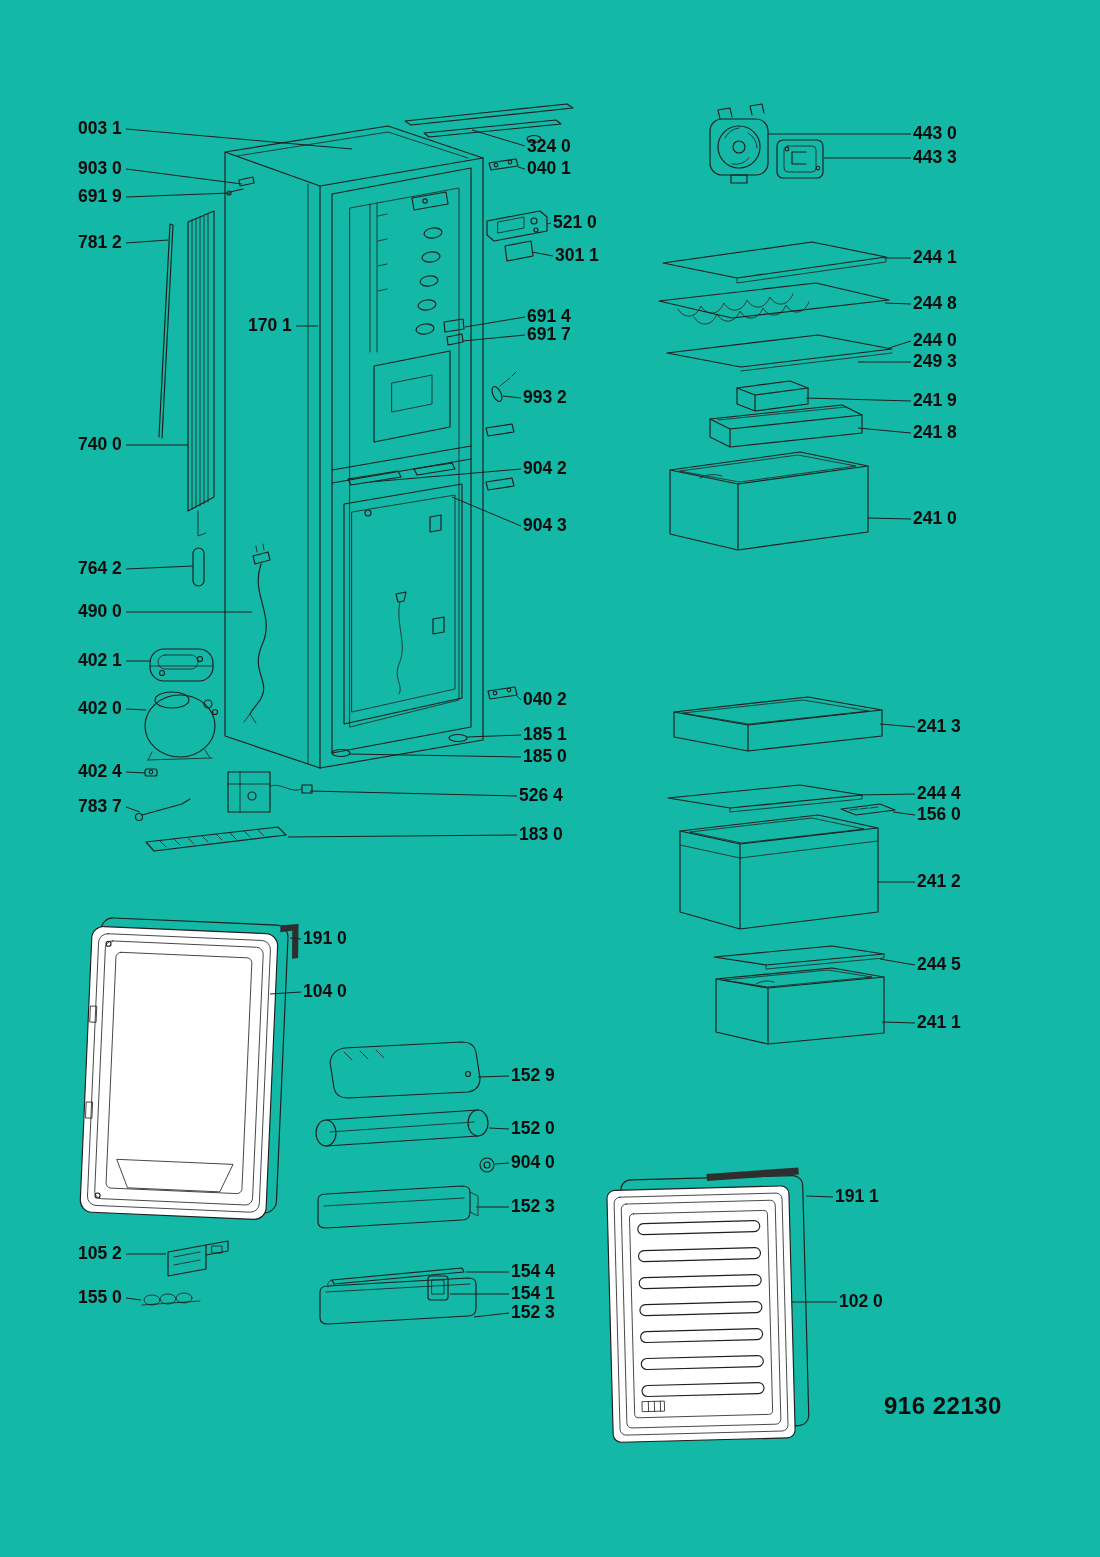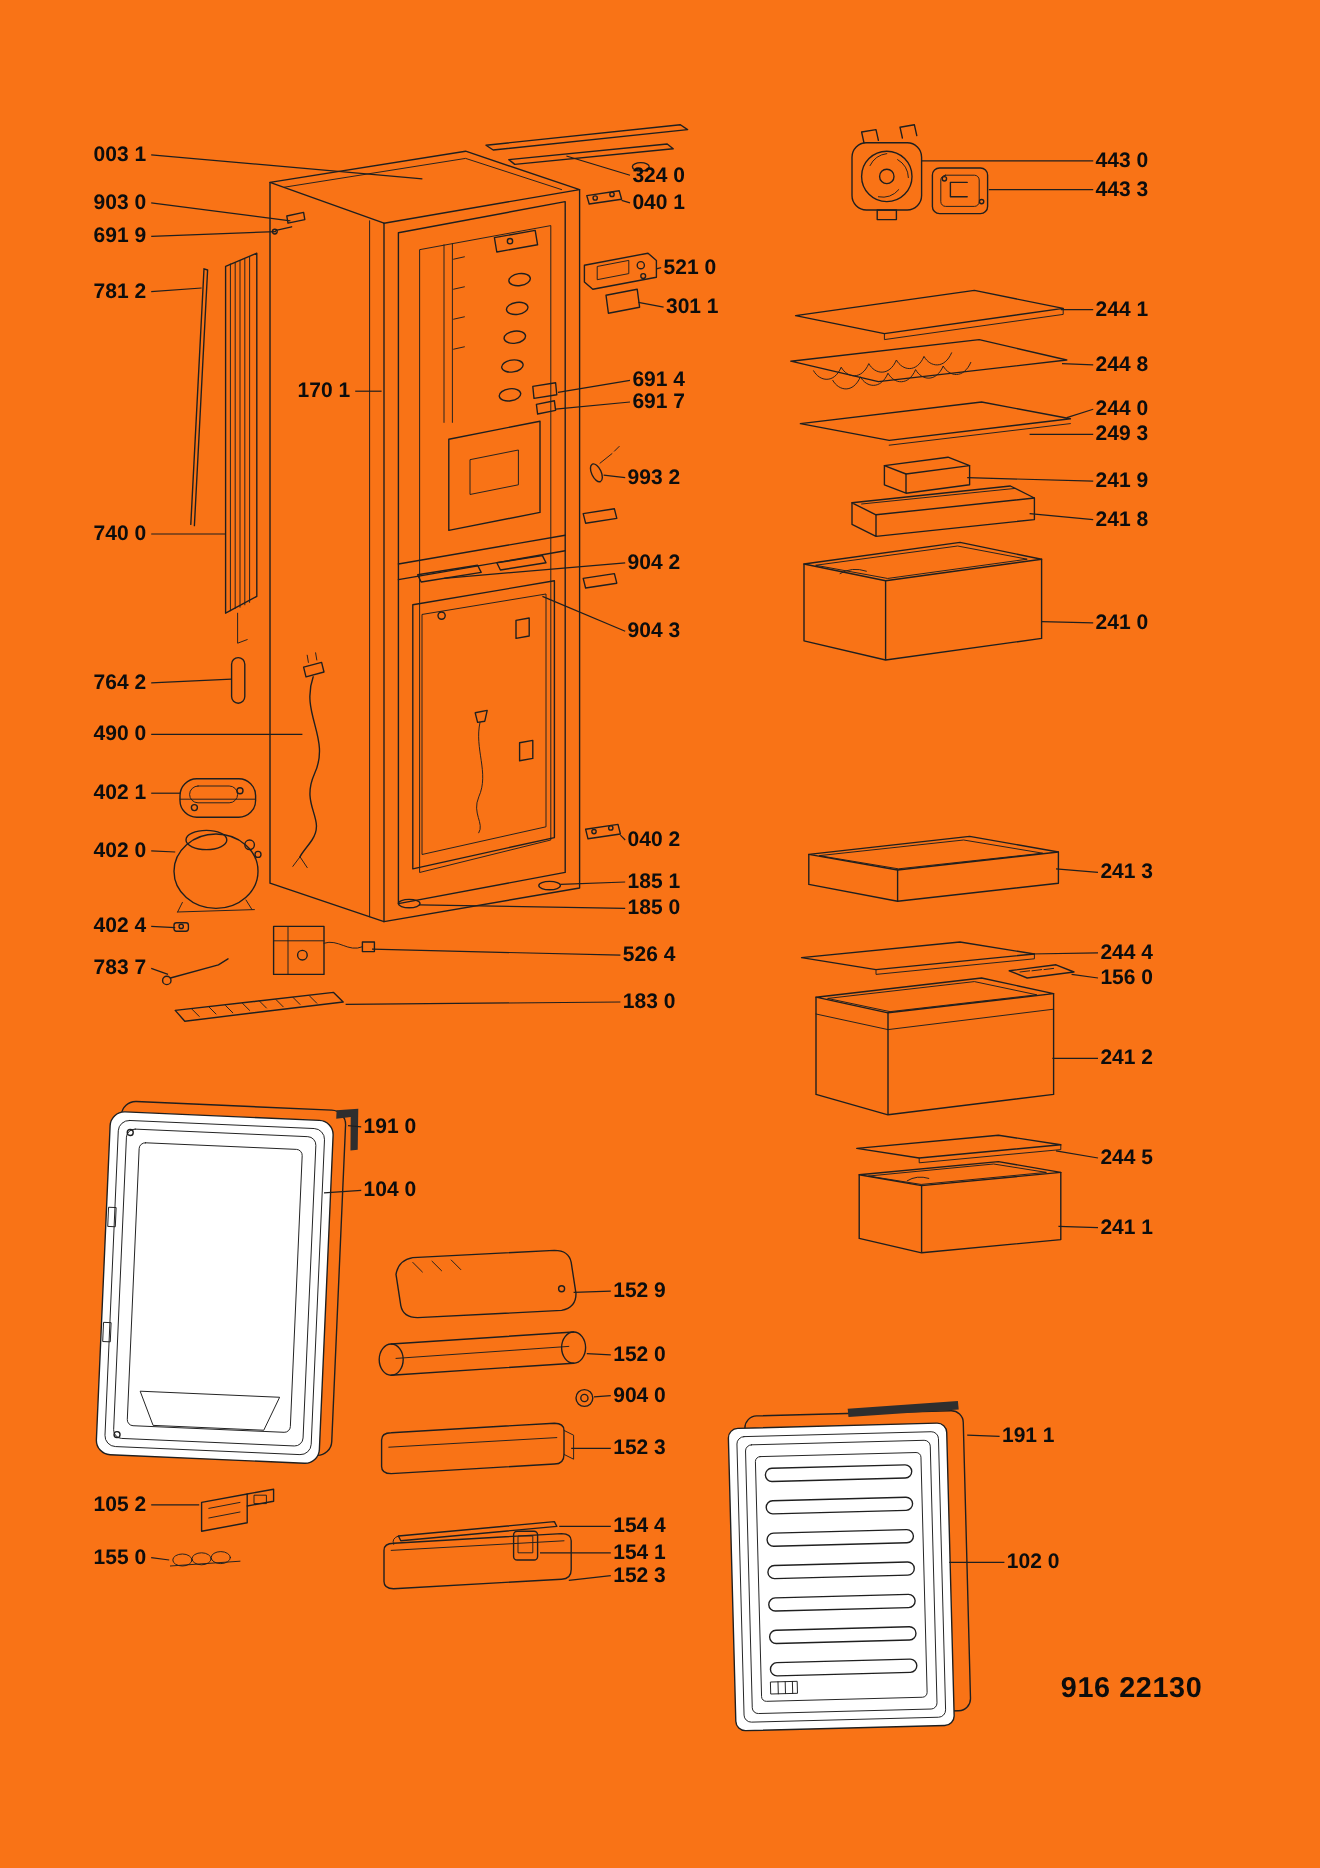--- a/index.html
+++ b/index.html
@@ -1,17 +1,17 @@
 <!DOCTYPE html>
 <html><head>
 <meta charset="utf-8">
 <style>
   html,body { margin:0; padding:0; background:#ffffff; }
   .page {
-    position:relative; width:1100px; height:1557px; background:#f97316;
+    position:relative; width:1100px; height:1557px; background:#14b8a6;
     font-family:"Liberation Sans","DejaVu Sans",sans-serif; overflow:hidden;
   }
   .page svg { position:absolute; left:0; top:0; }
   
   .art path, .art rect, .art circle, .art ellipse, .art line, .art polyline {
     stroke:#1f1f1f; stroke-width:1.15; fill:none; stroke-linecap:round; stroke-linejoin:round;
   }
   .art .fillw { fill:#ffffff; }
   .art .filld { fill:#2e2e2e; stroke:none; }
   .art .thin  { stroke-width:0.8; }

